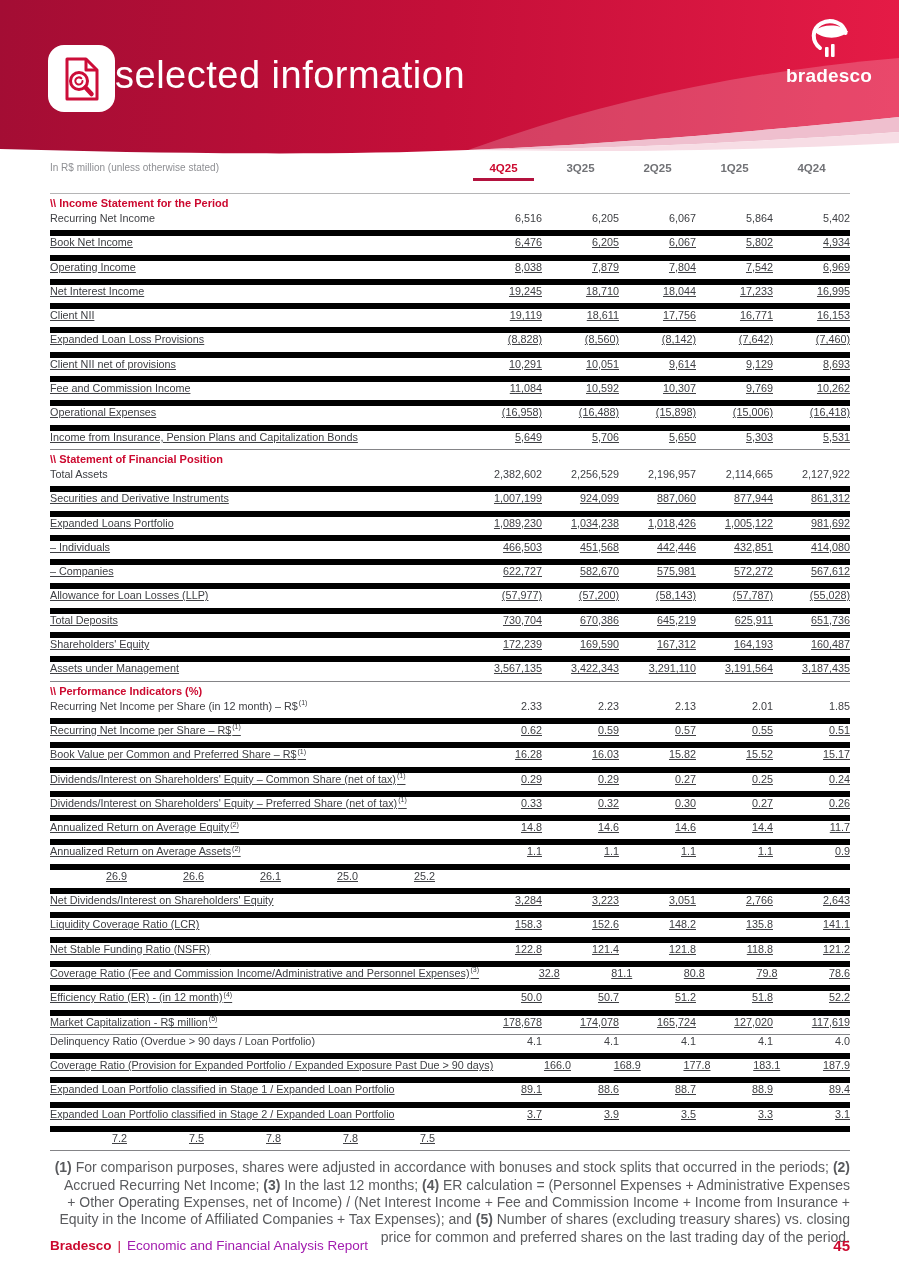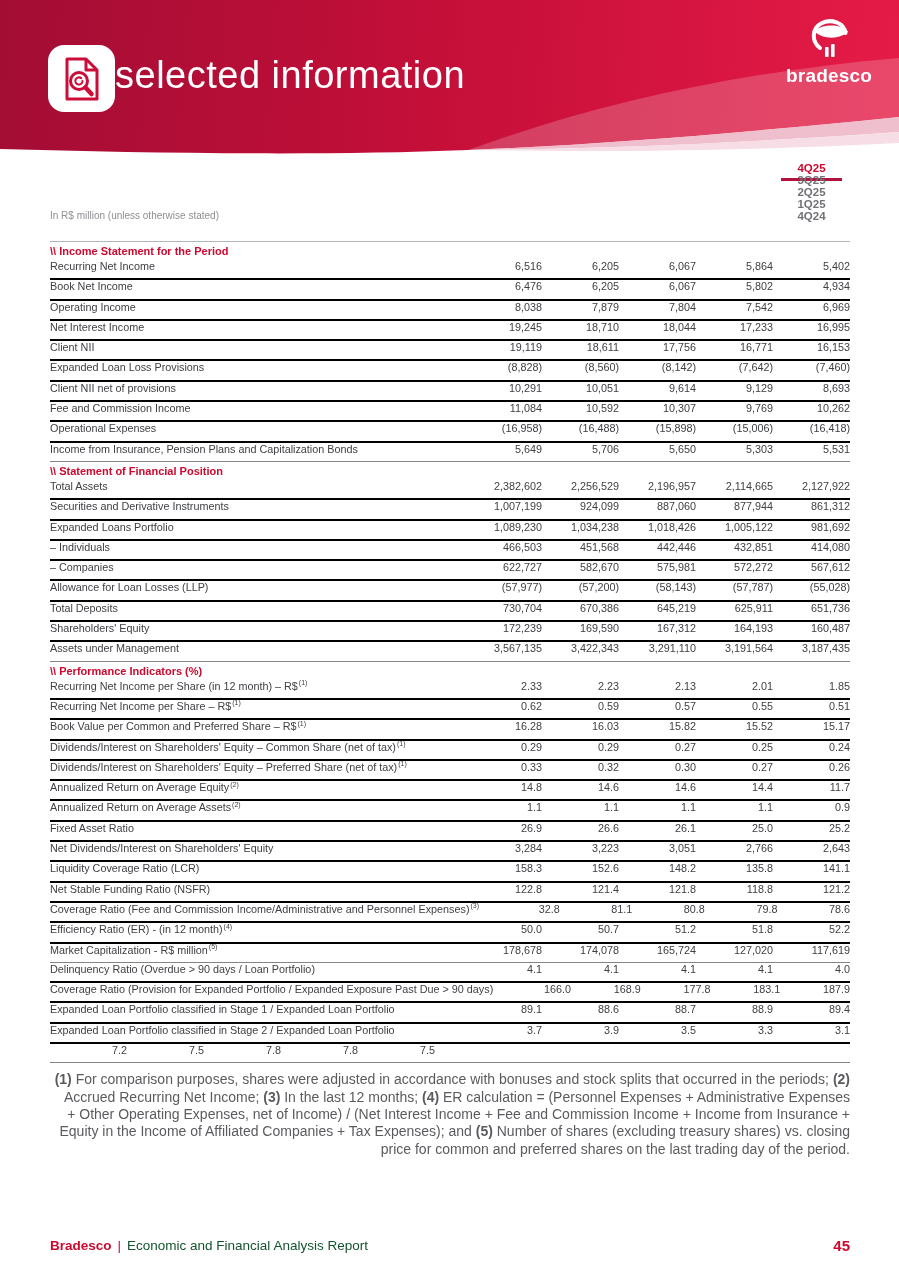--- a/index.html
+++ b/index.html
@@ -23,52 +23,52 @@
     color:#ffffff; font-size:38px; font-weight:300; letter-spacing:0.5px; line-height:1;
   }
   .brand { position:absolute; right:27px; top:14px; width:86px; text-align:center; color:#ffffff; }
   .brand-mark { display:block; margin:0 auto 2px auto; }
   .brand-name { font-size:19px; font-weight:bold; letter-spacing:0.2px; line-height:1; }
 
   
   .content { position:absolute; left:50px; top:162px; width:800px; }
   .thead { display:flex; align-items:flex-end; padding-bottom:19px; border-bottom:1px solid #b5b5b6; }
   .unit-note { flex:1; font-size:10px; color:#8e8f93; padding-bottom:1px; }
-  .cols { display:flex;flex-direction:column; }
+  .cols { display:flex; }
   .col-hdr { width:77px; text-align:center; font-size:11.5px; font-weight:bold; color:#717276; position:relative; }
   .col-hdr.hl { color:#cc092f; }
   .col-hdr.hl::after {
     content:""; position:absolute; left:8px; right:8px; bottom:-7px; height:3px; background:#b3123e;
   }
 
   .section { border-top:1px solid #848487; }
   .section:first-child { border-top:none; }
   .section:last-child { border-bottom:1px solid #848487; }
   .sec-title { height:18px; display:flex; align-items:center; font-size:11px; font-weight:bold; color:#cc092f; }
   .t-row { display:flex; align-items:flex-start; height:18.3px; font-size:10.8px; color:#3f4044; }
-  .t-row + .t-row { border-top:2px solid #000000; }
+  .t-row + .t-row { border-top:6px solid #000000;text-decoration:underline; }
   .t-label { flex:1; padding-right:8px; white-space:nowrap; }
   .t-label sup { font-size:7px; color:#3f4044; vertical-align:super; line-height:0; margin-left:1px; }
   .t-val { width:77px; text-align:right; }
 
   
   .footnotes {
     margin:8px 0 0 4px; font-size:14px; line-height:1.24; color:#5a5b5e; text-align:right;
   }
   .footnotes b { font-weight:bold; }
 
   
   .page-footer {
     position:absolute; left:50px; right:49px; top:1237px;
     display:flex; justify-content:space-between; align-items:center;
   }
   .footer-left { display:flex; align-items:center; }
   .f-brand { color:#cc092f; font-weight:bold; font-size:13.5px; }
   .f-sep { color:#cc092f; font-size:13.5px; margin:0 6px; font-weight:400; }
-  .f-report { color:#14532d; font-size:13.5px; }
+  .f-report { color:#a21caf; font-size:13.5px; }
   .f-page { color:#cc092f; font-weight:bold; font-size:15px; }
 </style>
 </head>
 <body>
 
 <div class="page">
 
   <header class="banner">
     <svg class="banner-bg" viewBox="0 0 899 155" preserveAspectRatio="none" aria-hidden="true">
       <defs>
@@ -336,21 +336,20 @@
           </div>
           <div class="t-row">
             <div class="t-label"><span>Annualized Return on Average Assets</span><sup>(2)</sup></div>
             <div class="t-val">1.1</div>
             <div class="t-val">1.1</div>
             <div class="t-val">1.1</div>
             <div class="t-val">1.1</div>
             <div class="t-val">0.9</div>
           </div>
           <div class="t-row">
-            <div class="t-label"><span>Fixed Asset Ratio</span></div>
             <div class="t-val">26.9</div>
             <div class="t-val">26.6</div>
             <div class="t-val">26.1</div>
             <div class="t-val">25.0</div>
             <div class="t-val">25.2</div>
           </div>
           <div class="t-row">
             <div class="t-label"><span>Net Dividends/Interest on Shareholders' Equity</span></div>
             <div class="t-val">3,284</div>
             <div class="t-val">3,223</div>

